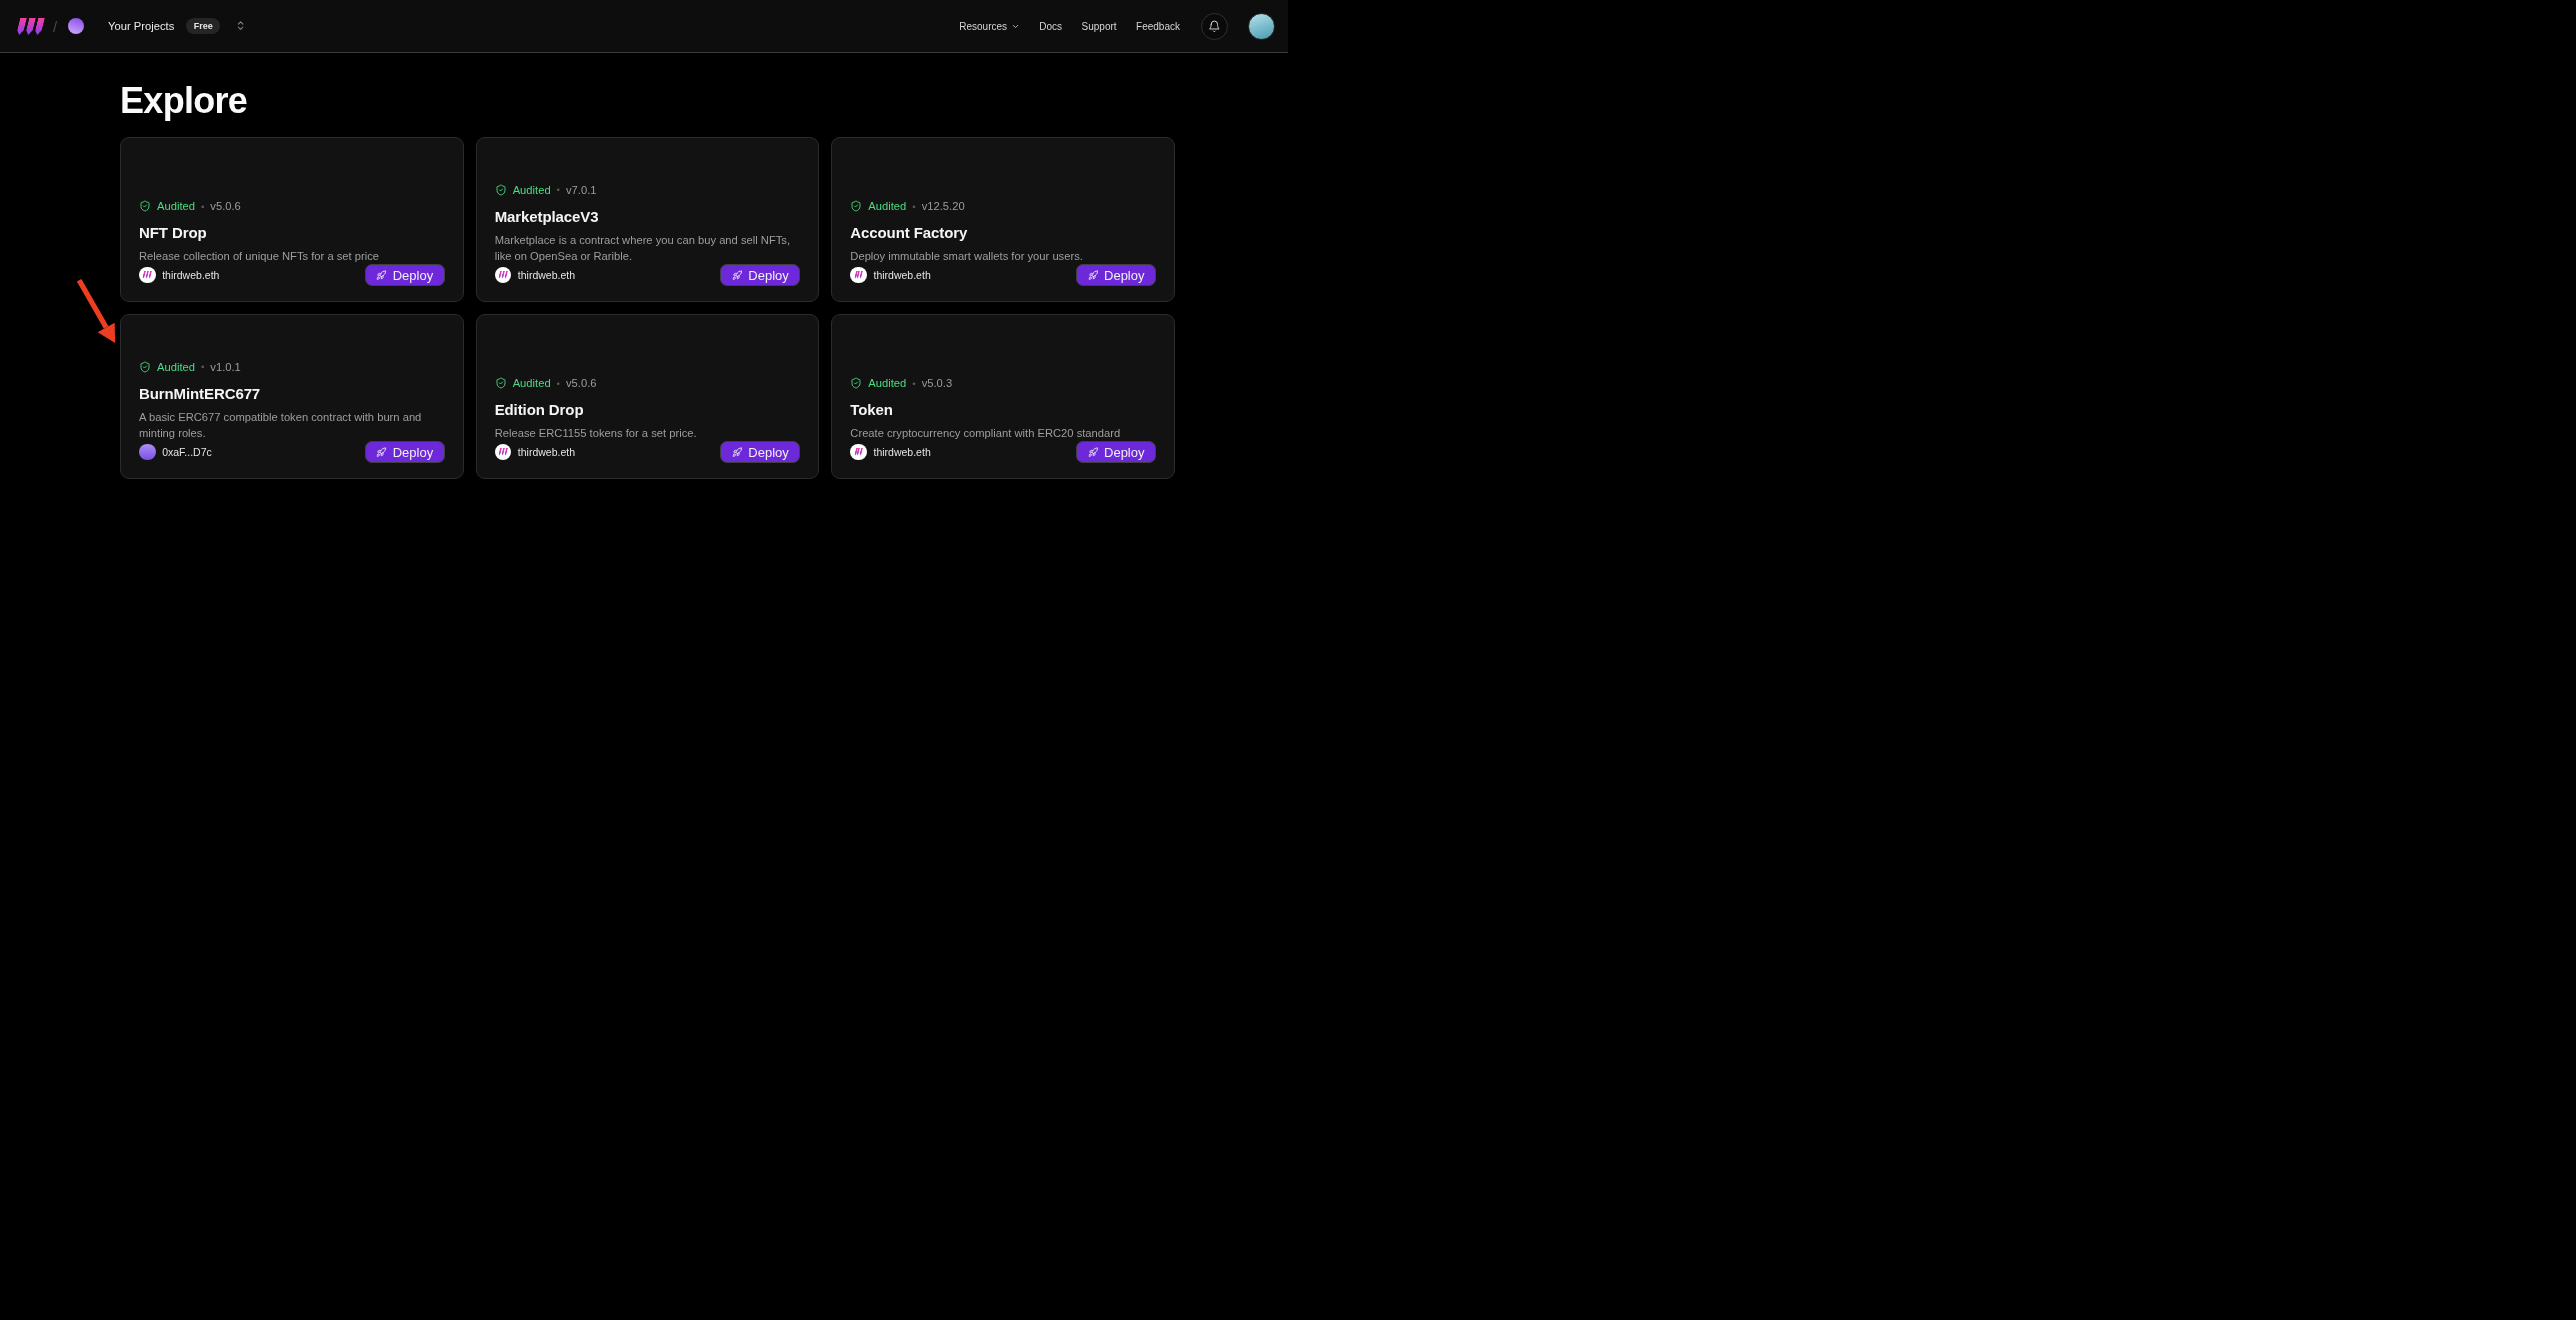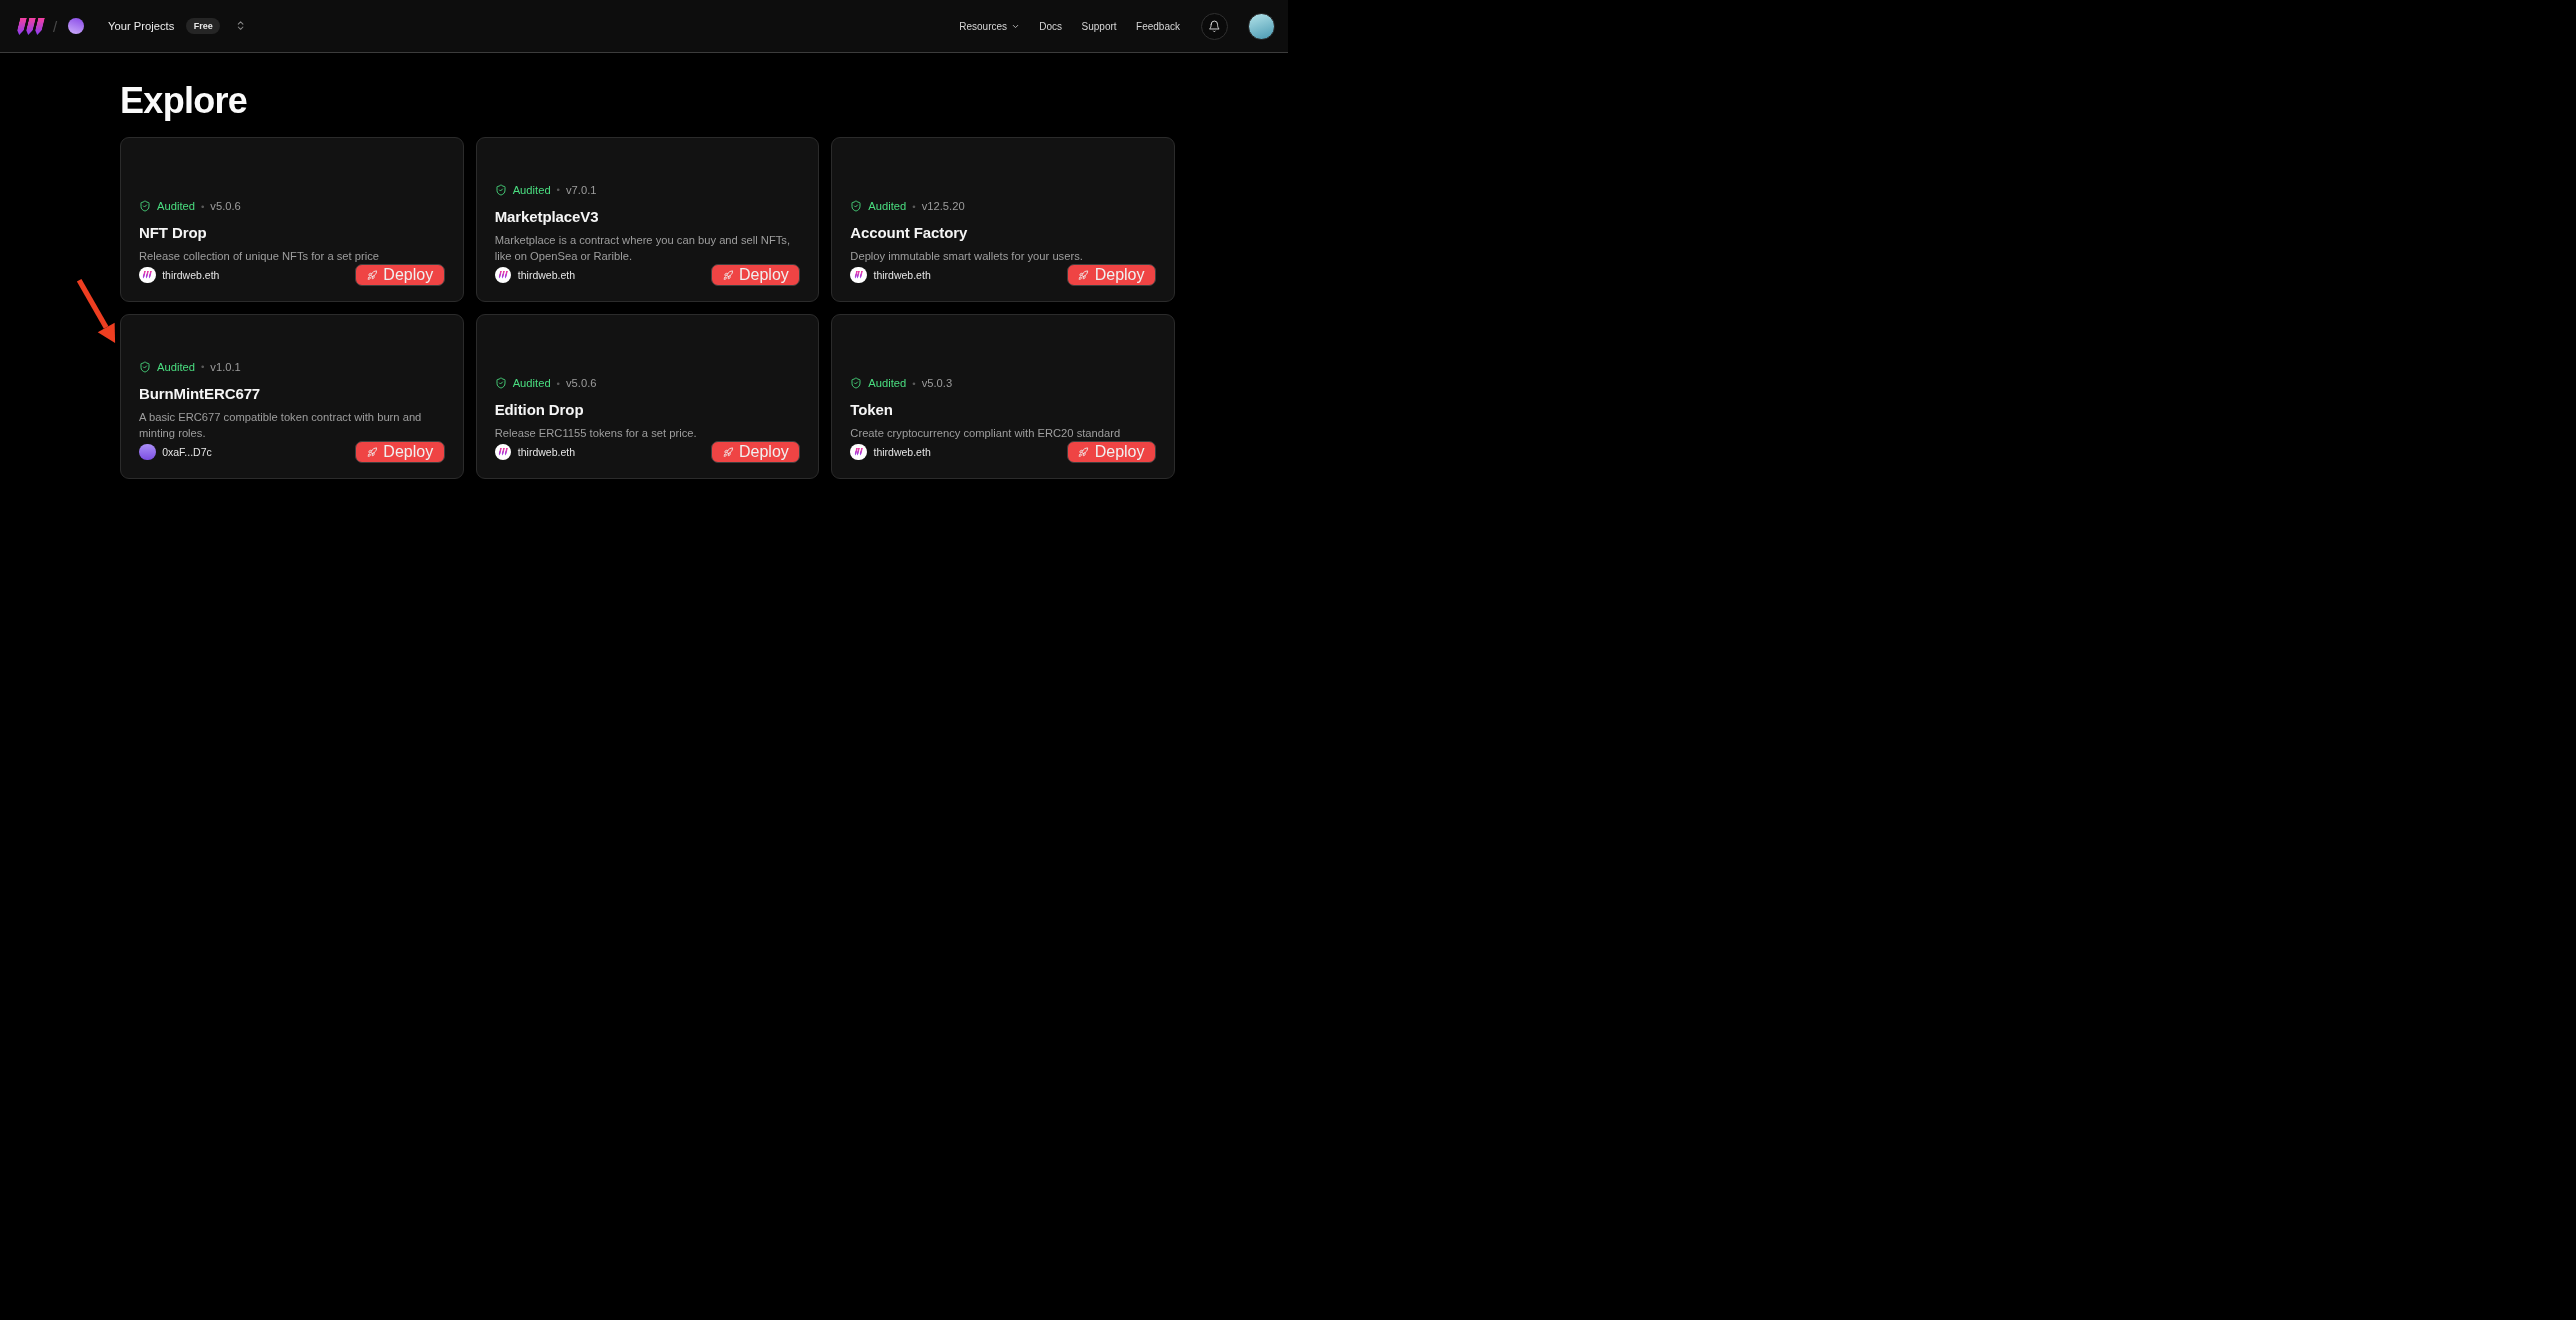--- a/index.html
+++ b/index.html
@@ -53,22 +53,22 @@
   .card-footer { display:flex; align-items:center; justify-content:space-between; }
   .publisher { display:flex; align-items:center; gap:6.7px; }
   .pub-avatar { width:16.5px; height:16.5px; border-radius:50%; display:flex;
     align-items:center; justify-content:center; }
   .pub-avatar.thirdweb { background:#fff; }
   .pub-avatar.purple { background:linear-gradient(180deg,#a689f5 10%,#7e52e3 95%); }
   .tw-mini { display:flex; gap:0.7px; }
   .tw-mini .bar { width:2.2px; height:7.5px; background:linear-gradient(180deg,#f43fa0,#8a3df2);
     transform:skewX(-14deg); clip-path:polygon(0 0,100% 0,100% 70%,50% 100%,0 70%); }
   .pub-name { font-size:10.5px; color:#e5e5e5; font-weight:500; }
-  .deploy-btn { display:flex; align-items:center; gap:6px; background:#ef4444;
-    border:0.7px solid #3f3f3f; border-radius:7px; color:#f0f0f0; font-size:16px; font-weight:500;
+  .deploy-btn { display:flex; align-items:center; gap:6px; background:#6d28d9;
+    border:0.7px solid #3f3f3f; border-radius:7px; color:#f0f0f0; font-size:13px; font-weight:500;
     padding:4.5px 10.5px; height:22px; cursor:pointer; font-family:inherit; }
 
   
   .annotation-layer { position:absolute; left:0; top:0; width:1288px; height:660px;
     pointer-events:none; }
 </style>
 </head>
 <body>
 
 <header class="header">

